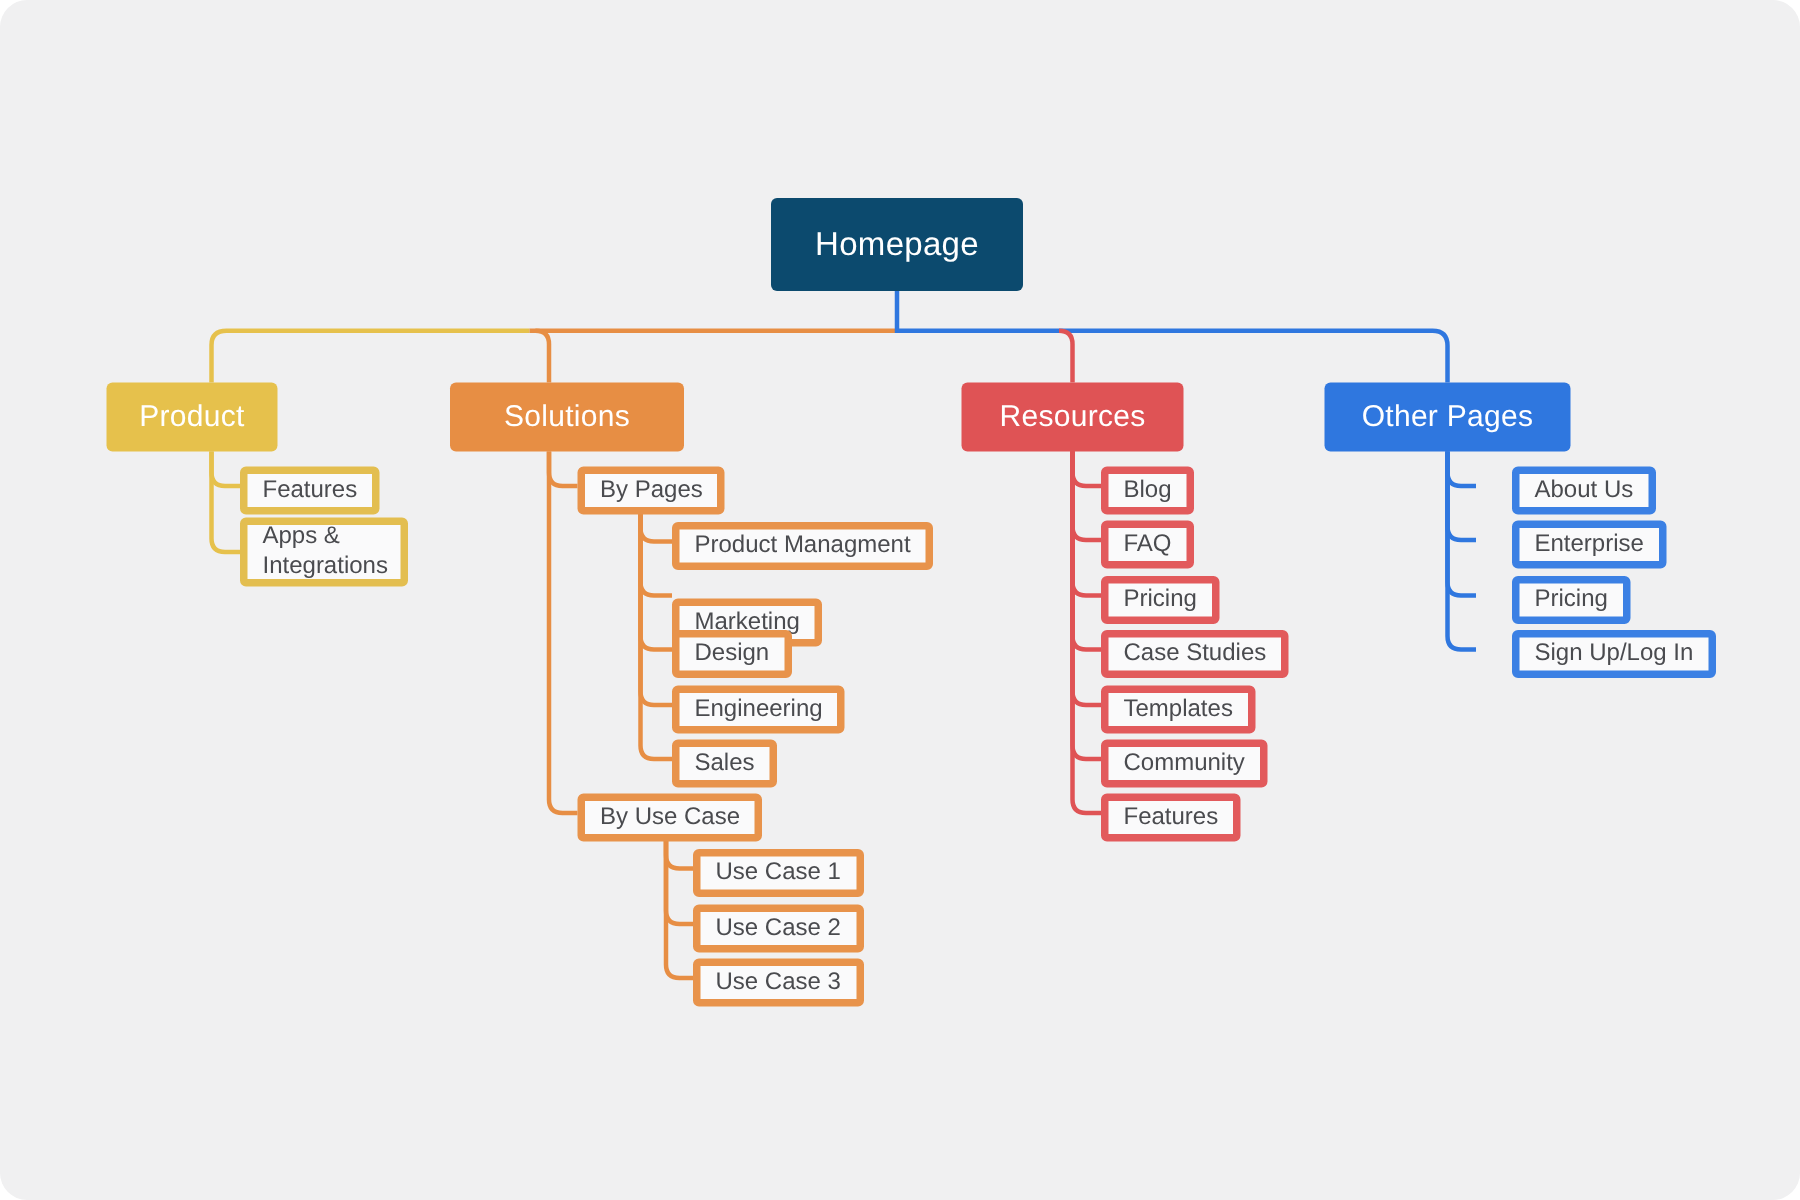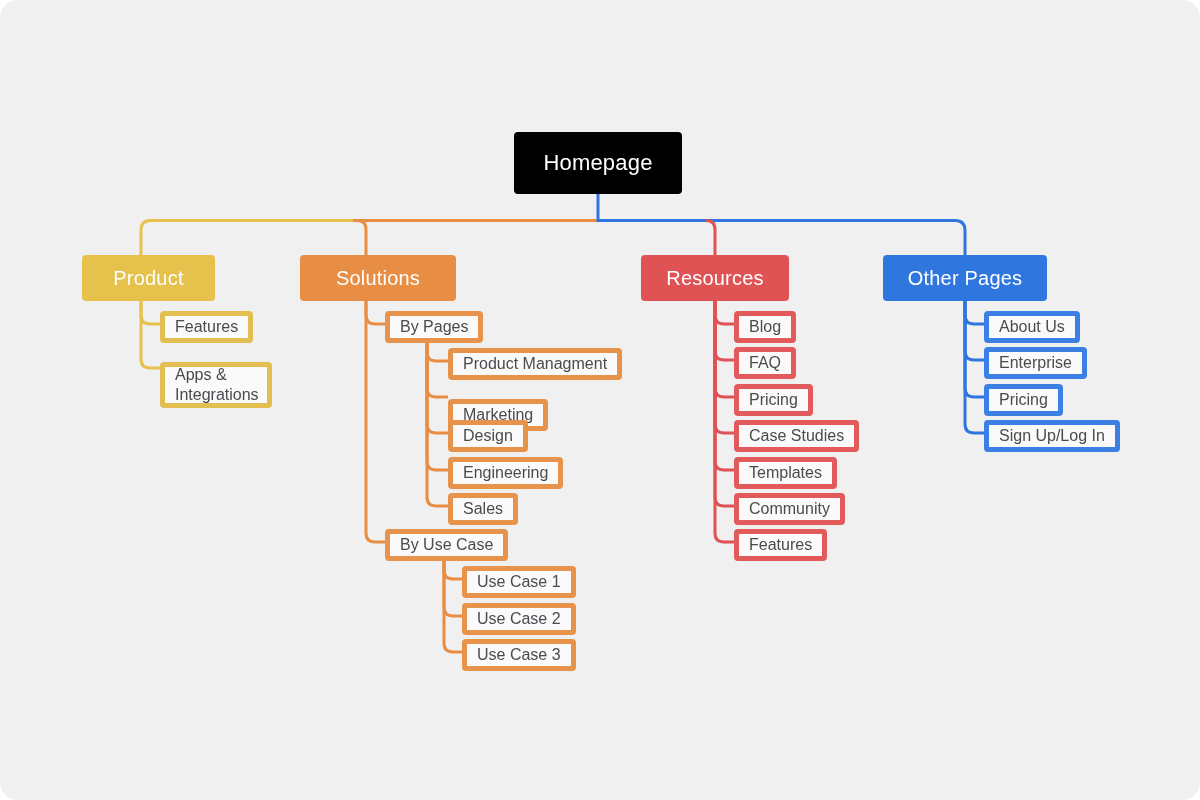--- a/index.html
+++ b/index.html
@@ -6,34 +6,34 @@
   .canvas{
     position:relative;width:1200px;height:800px;background:#F0F0F1;
     border-radius:18px;overflow:hidden;font-family:"Liberation Sans",sans-serif;
   }
   .wires{position:absolute;left:0;top:0;z-index:1;}
   .node{position:absolute;box-sizing:border-box;z-index:2;}
   .big{
     color:#ffffff;display:flex;align-items:center;justify-content:center;
     border-radius:4px;font-size:20px;letter-spacing:.2px;
   }
-  .root{background:#000000;font-size:22px;}
+  .root{background:#0c4a6e;font-size:22px;}
   .p-yellow{background:#E6C14C;}
   .p-orange{background:#E78E44;}
   .p-red{background:#DF5355;}
   .p-blue{background:#2F77DF;}
   .leaf{
     background:#FAFAFB;border:5px solid #000000;border-radius:4px;
     font-size:16px;color:#4A4B4F;line-height:20px;padding:1px 10px;
     white-space:nowrap;display:flex;align-items:center;
   }
   .l-yellow{border-color:#E3BE50;}
   .l-orange{border-color:#E8934B;}
   .l-red{border-color:#E25A5C;}
-  .l-blue{border-color:#3B80E4;}
+  .l-blue{border-color:#3B80E4;margin-left:24px;}
   .wrap2{width:112px;white-space:normal;height:46px;}
 </style>
 </head>
 <body>
 
 <div class="canvas">
 
   <svg class="wires" width="1200" height="800" viewBox="0 0 1200 800" fill="none" stroke-width="3">
 
     <g stroke="#E6C14C">
@@ -74,37 +74,37 @@
       <path d="M715 301 V461 Q715 470 724 470 H734"></path>
       <path d="M715 301 V497 Q715 506 724 506 H734"></path>
       <path d="M715 301 V533 Q715 542 724 542 H734"></path>
     </g>
   </svg>
 
   <div class="node big root" style="left:514px;top:132px;width:168px;height:62px">
     <span>Homepage</span>
   </div>
 
-  <div class="node big p-yellow" style="left:82px;top:255px;width:133px;height:46px">
+  <div class="node big p-yellow" style="left:71px;top:255px;width:114px;height:46px">
     <span>Product</span>
   </div>
   <div class="node big p-orange" style="left:300px;top:255px;width:156px;height:46px">
     <span>Solutions</span>
   </div>
   <div class="node big p-red" style="left:641px;top:255px;width:148px;height:46px">
     <span>Resources</span>
   </div>
   <div class="node big p-blue" style="left:883px;top:255px;width:164px;height:46px">
     <span>Other Pages</span>
   </div>
 
   <div class="node leaf l-yellow" style="left:160px;top:311px">
     <span>Features</span>
   </div>
-  <div class="node leaf l-yellow wrap2" style="left:160px;top:362px">
+  <div class="node leaf l-yellow wrap2" style="left:160px;top:345px">
     <span>Apps &amp; Integrations</span>
   </div>
 
   <div class="node leaf l-orange" style="left:385px;top:311px">
     <span>By Pages</span>
   </div>
   <div class="node leaf l-orange" style="left:448px;top:348px">
     <span>Product Managment</span>
   </div>
   <div class="node leaf l-orange" style="left:448px;top:399px">

